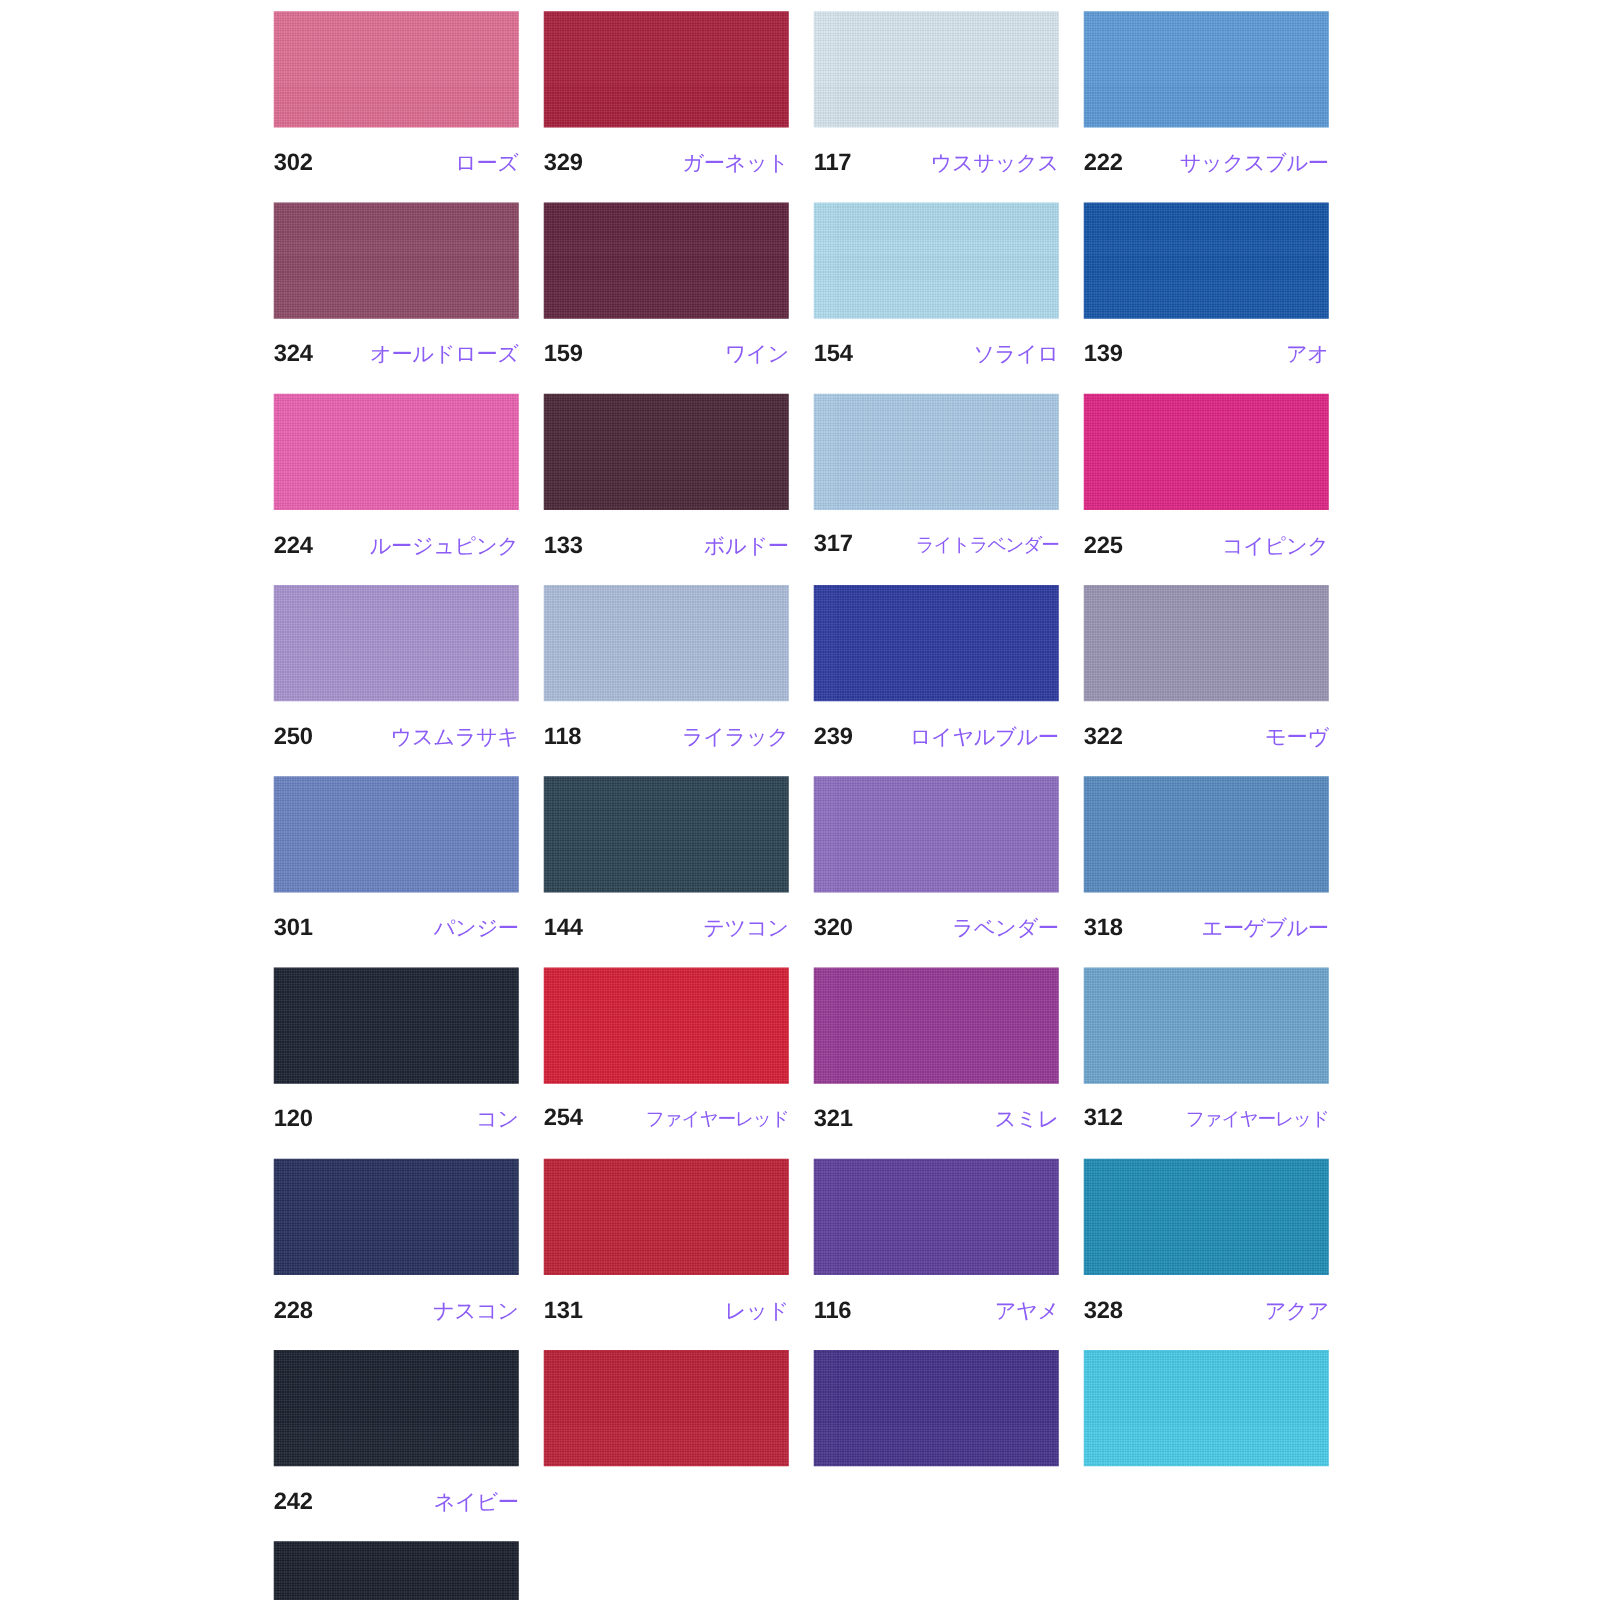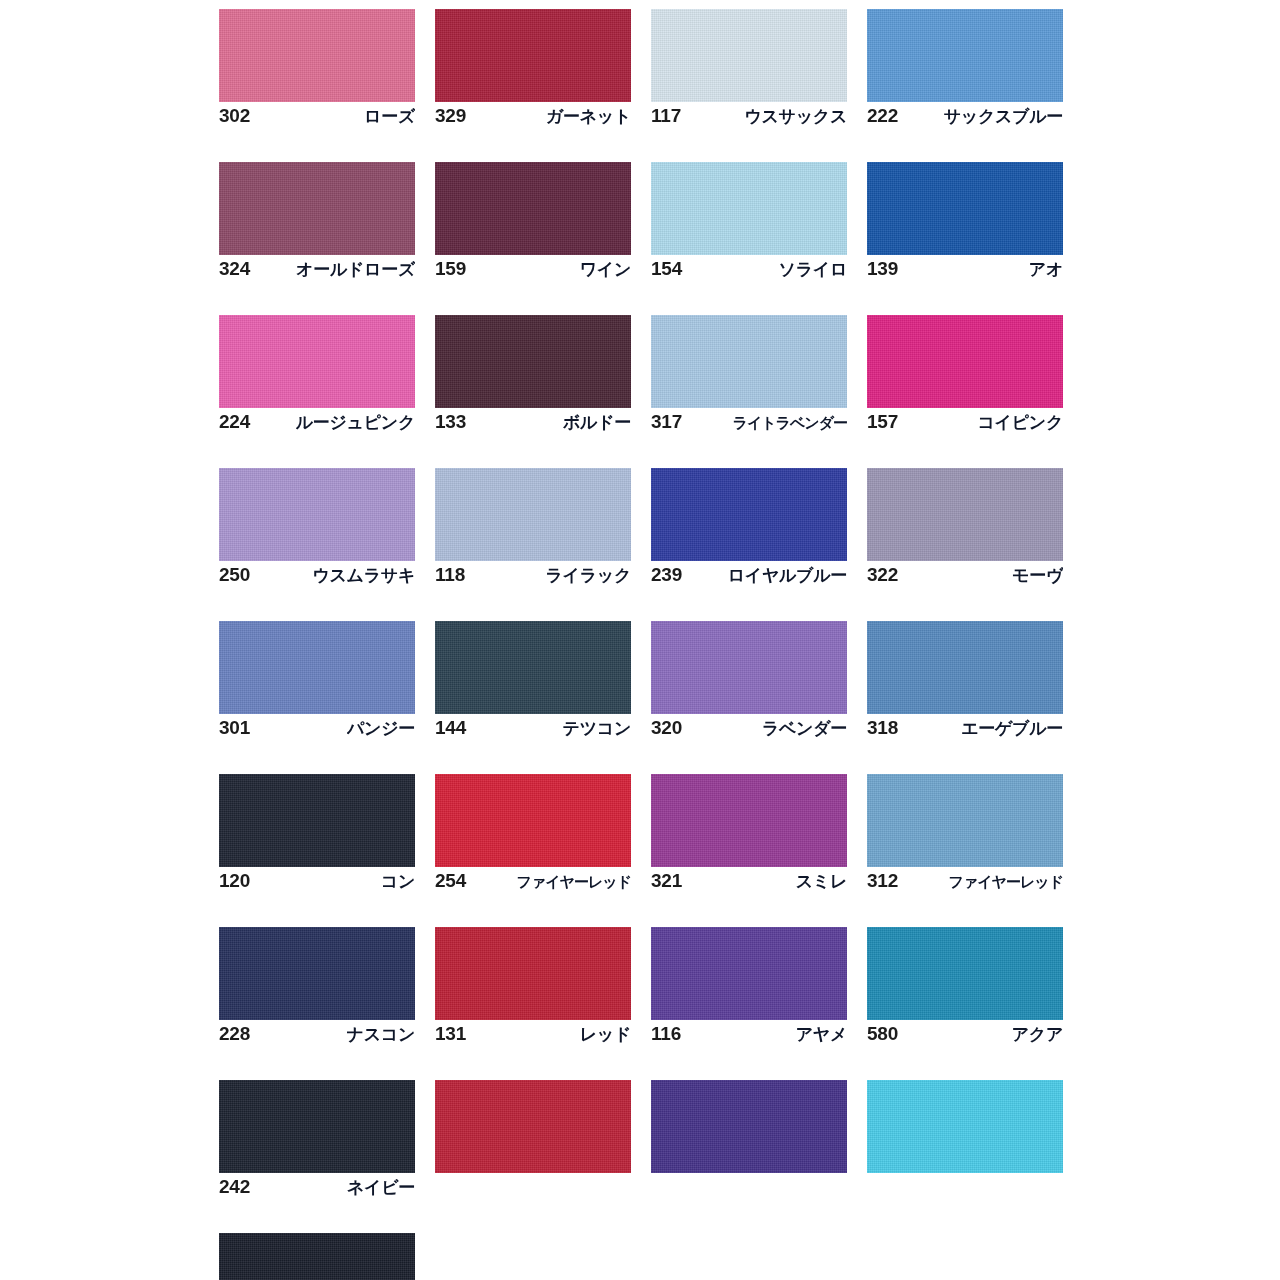--- a/index.html
+++ b/index.html
@@ -53,40 +53,39 @@
         rgba(0,0,0,0.04) 1px,
         rgba(0,0,0,0.04) 2px);
     pointer-events: none;
   }
   .caption {
     display: flex;
     align-items: baseline;
     justify-content: space-between;
     width: 196px;
     height: 26px;
-    padding-top: 3px;
+    padding-top: 17px;
     box-sizing: border-box;
   }
   .code {
     font-size: 19px;
     font-weight: bold;
     color: #1c1c1c;
     letter-spacing: -0.2px;
     white-space: nowrap;
     flex: 0 0 auto;
   }
   .cname {
     font-size: 17px;
-    color: #0f172a;
+    color: #8b5cf6;
     white-space: nowrap;
     text-align: right;
     flex: 0 1 auto;
     overflow: hidden;
     letter-spacing: -0.3px;
-    font-weight: bold;
   }
   .cname.tight {
     font-size: 15px;
     letter-spacing: -1px;
   }
 </style>
 </head>
 <body>
 
 <div id="chart">
@@ -188,21 +187,21 @@
         <div class="caption">
           <span class="code">317</span>
           <span class="cname tight">ライトラベンダー</span>
         </div>
       </div>
       <div class="cell">
         <div class="swatch" style="background: rgb(222, 35, 132);">
           <div class="weave"></div>
         </div>
         <div class="caption">
-          <span class="code">157</span>
+          <span class="code">225</span>
           <span class="cname">コイピンク</span>
         </div>
       </div>
       <div class="cell">
         <div class="swatch" style="background: rgb(169, 149, 208);">
           <div class="weave"></div>
         </div>
         <div class="caption">
           <span class="code">250</span>
           <span class="cname">ウスムラサキ</span>
@@ -332,21 +331,21 @@
         <div class="caption">
           <span class="code">116</span>
           <span class="cname">アヤメ</span>
         </div>
       </div>
       <div class="cell">
         <div class="swatch" style="background: rgb(30, 139, 180);">
           <div class="weave"></div>
         </div>
         <div class="caption">
-          <span class="code">580</span>
+          <span class="code">328</span>
           <span class="cname">アクア</span>
         </div>
       </div>
       <div class="cell">
         <div class="swatch" style="background: rgb(28, 34, 48);">
           <div class="weave"></div>
         </div>
         <div class="caption">
           <span class="code">242</span>
           <span class="cname">ネイビー</span>

